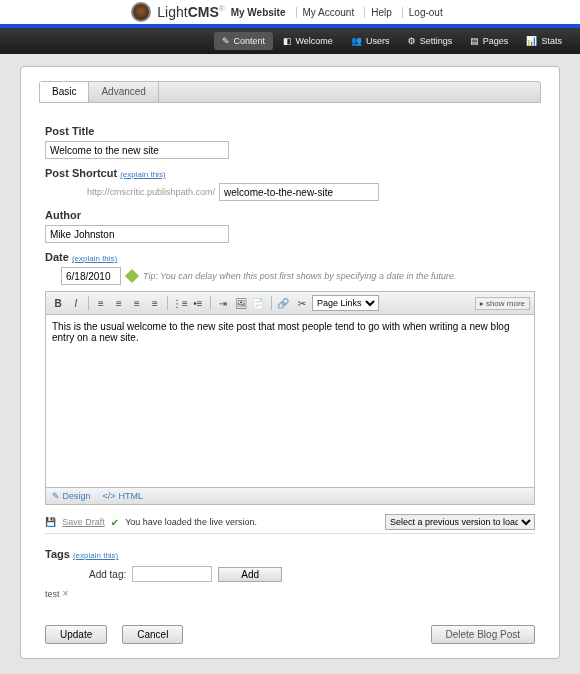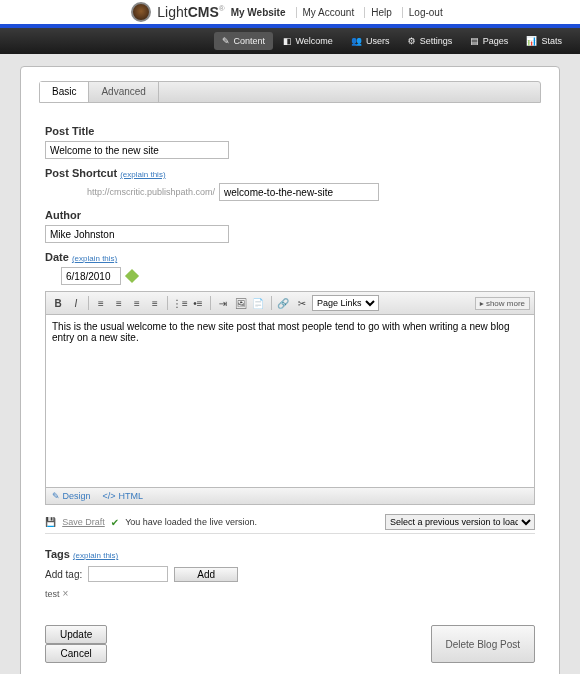--- a/index.html
+++ b/index.html
@@ -40,27 +40,27 @@
 .show-more { margin-left:auto; font-size:8px; color:#555; border:1px solid #bbb; padding:1px 4px; background:#f0f0f0; cursor:pointer; }
 .editor-area { width:100%; height:170px; padding:6px; font-size:10px; border:none; resize:none; outline:none; font-family:Arial; }
 .editor-footer { background:linear-gradient(#f5f5f5,#e0e0e0); border-top:1px solid #bbb; padding:3px 6px; display:flex; gap:12px; }
 .editor-footer a { font-size:9px; color:#3a7bbf; text-decoration:none; display:flex; align-items:center; gap:3px; }
 .version-row { display:flex; align-items:center; justify-content:space-between; margin-top:6px; padding:3px 0; border-bottom:1px solid #ddd; }
 .version-left { display:flex; align-items:center; gap:6px; font-size:9px; }
 .save-draft { color:#888; text-decoration:underline; }
 .check { color:#3a8f2a; font-size:10px; }
 .version-select { font-size:9px; height:16px; width:150px; border:1px solid #aaa; }
 .tags-section { margin-top:14px; }
-.tag-add-row { display:flex; align-items:center; gap:6px; font-size:10px; margin-top:6px; }
+.tag-add-row { display:flex; align-items:center; gap:6px; font-size:10px; margin-top:6px;margin-left:44px; }
 .tag-input { width:80px; height:16px; border:1px solid #bbb; font-size:10px; padding:0 3px; }
 .btn-sm { font-size:10px; padding:1px 22px; border:1px solid #aaa; background:linear-gradient(#f8f8f8,#ddd); cursor:pointer; }
 .tag-chip { display:inline-flex; align-items:center; gap:3px; font-size:9px; color:#555; margin-top:6px; }
 .tag-x { color:#888; cursor:pointer; font-size:10px; }
 .footer-btns { display:flex; justify-content:space-between; margin-top:26px; }
-.footer-left { display:flex; gap:0;flex-direction:column; }
+.footer-left { display:flex; gap:15px; }
 .btn { font-size:10px; padding:3px 14px; border:1px solid #999; background:linear-gradient(#f8f8f8,#ddd); cursor:pointer; border-radius:2px; }
 .btn-danger { color:#555; }
 </style>
 </head>
 <body>
 
 <div class="topbar">
   <div class="logo">
     <span class="logo-mark"></span>
     <span class="logo-text"><span>Light</span><b>CMS</b><span class="logo-r">®</span></span>
@@ -117,20 +117,21 @@
         <input class="txt" value="welcome-to-the-new-site" style="">
       </div>
 
       <label class="field-label">Author</label>
       <input class="txt wide" value="Mike Johnston" style="">
 
       <label class="field-label"><span>Date</span> <a href="#" class="explain">(explain this)</a></label>
       <div class="date-row">
         <input class="txt" style="width: 60px;" value="6/18/2010">
         <span class="tip-icon"></span>
+        <span class="tip">Tip: You can delay when this post first shows by specifying a date in the future.</span>
       </div>
 
       <div class="editor-wrap">
         <div class="toolbar">
           <div class="tb-btn">
               <b>B</b>
             </div>
           <div class="tb-btn">
               <i>I</i>
             </div>

